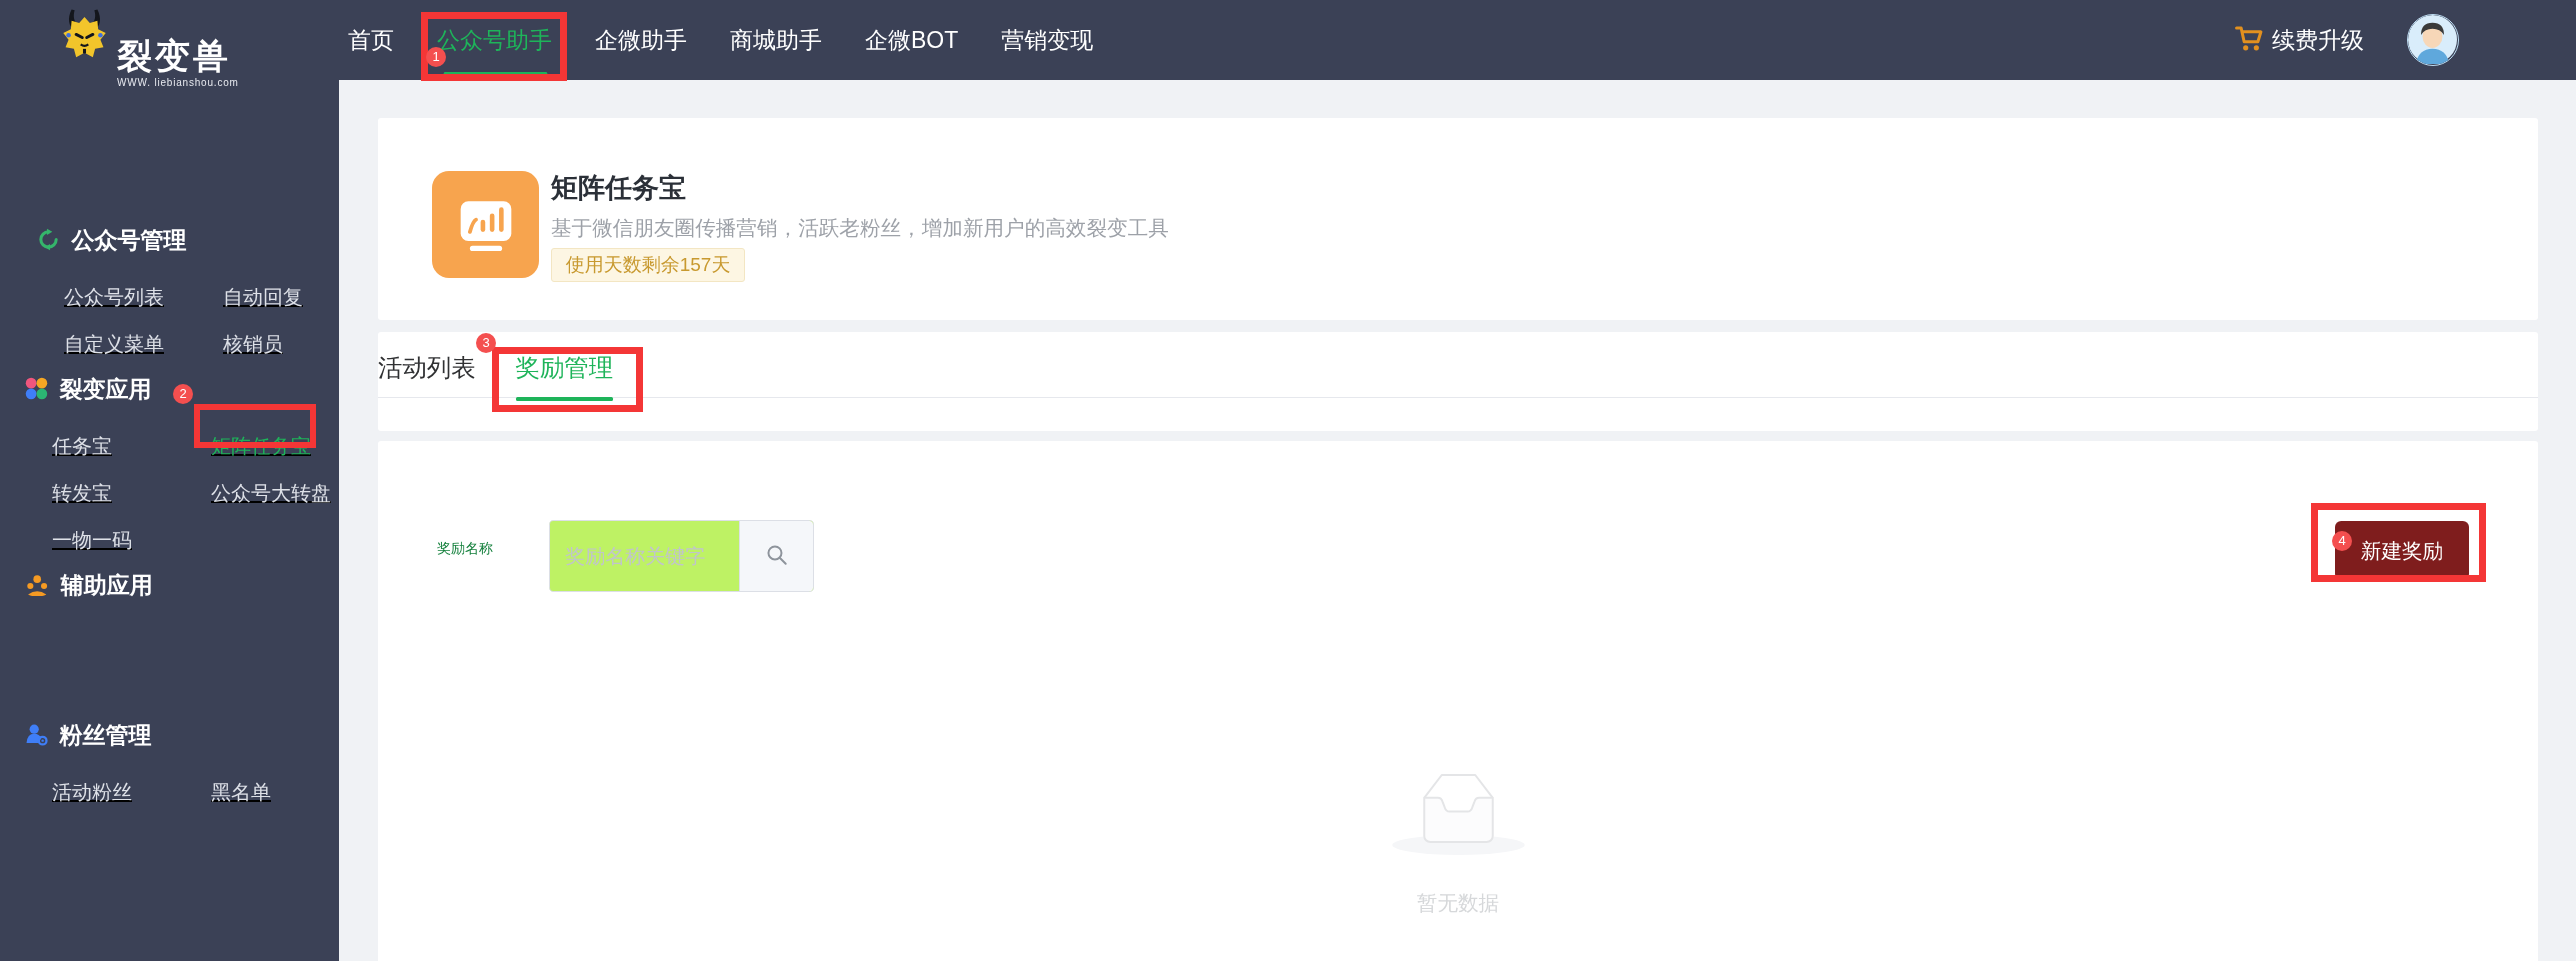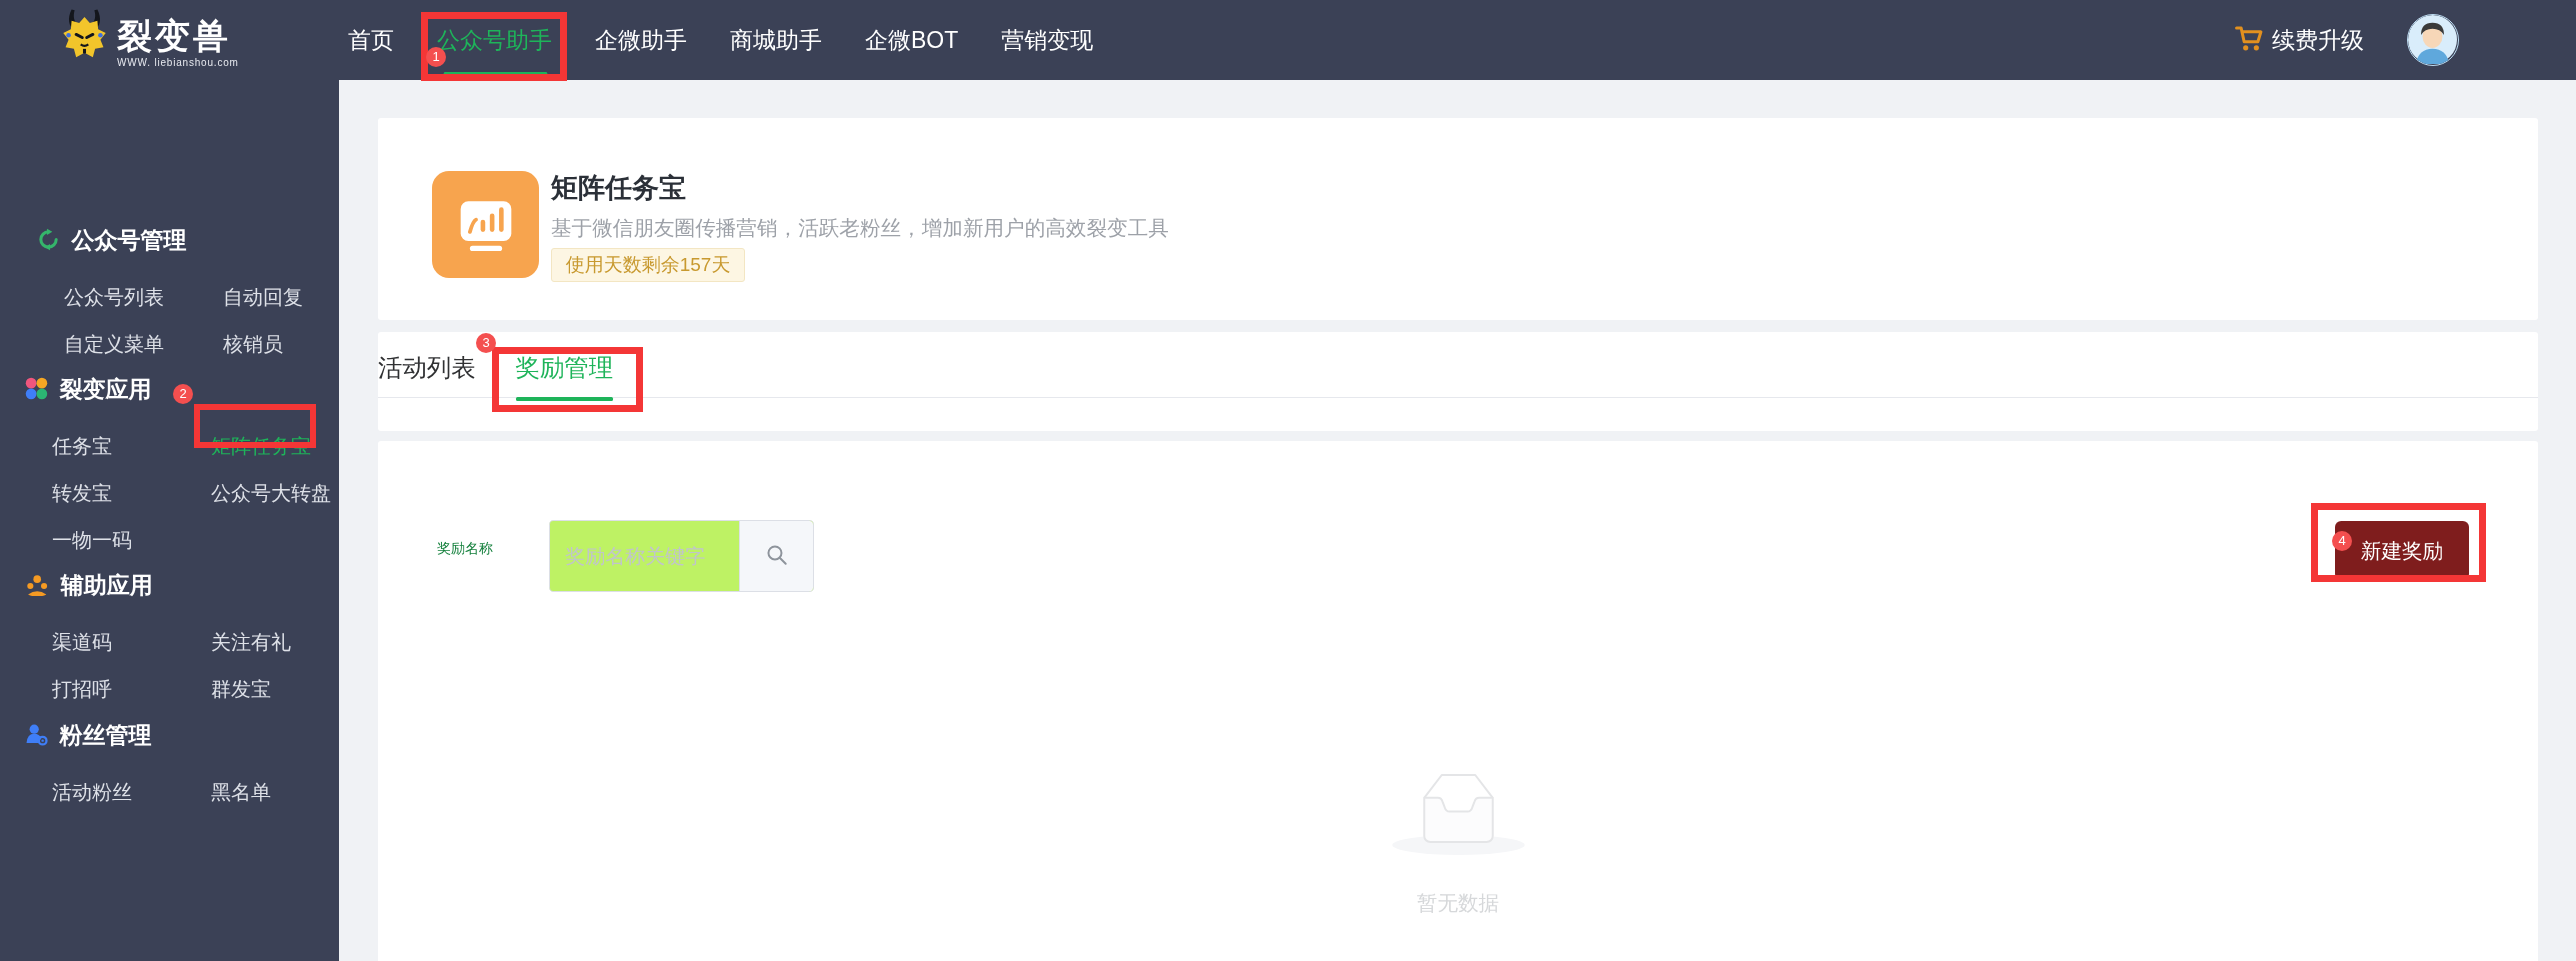--- a/index.html
+++ b/index.html
@@ -6,21 +6,21 @@
   html,body { width:2576px; height:961px; }
   body {
     position:relative; overflow:hidden;
     font-family:"Liberation Sans","DejaVu Sans",sans-serif;
     background:#F0F2F5;
   }
   
   .topnav { position:absolute; left:0; top:0; width:2576px; height:80px; background:#3B4156; z-index:5; }
   .logo { position:absolute; left:61px; top:6.1px; display:flex; align-items:flex-start; cursor:pointer; }
   .logo-text-wrap { margin-left:9.1px; margin-top:10.7px; }
-  .logo-title { color:#FFFFFF; font-size:35px; font-weight:bold; letter-spacing:3px; line-height:37px; }
+  .logo-title { color:#FFFFFF; font-size:35px; font-weight:bold; letter-spacing:3px; line-height:37px;margin-top:20px; }
   .logo-sub { color:#E8EAF0; font-size:10px; letter-spacing:0.8px; margin-top:3px; }
   .nav-items { position:absolute; left:348px; top:0; height:80px; display:flex; align-items:center; gap:43px; }
   .nav-item { font-size:23px; color:#FFFFFF; cursor:pointer; white-space:nowrap; }
   .nav-item.active { color:#1EB45A; }
   .nav-indicator { position:absolute; left:440px; top:72px; width:111px; height:8.4px; background:#1EB45A;
                    clip-path:polygon(4% 0,96% 0,100% 100%,0 100%); }
   .nav-right { position:absolute; right:117px; top:0; height:80px; display:flex; align-items:center; gap:43px; }
   .renew { display:flex; align-items:center; gap:8px; cursor:pointer; }
   .renew-label { color:#FFFFFF; font-size:23px; }
   .avatar { width:52px; height:52px; border-radius:50%; overflow:hidden; cursor:pointer; border:1.5px solid #BFDFF5; }
@@ -28,21 +28,21 @@
   .sidebar { position:absolute; left:0; top:80px; width:339px; height:881px; background:#3B4156; z-index:4; }
   .workspace { position:absolute; left:36px; top:44px; width:260px; height:53px; border:0.8px solid #565E73;
                border-radius:6.1px; display:flex; align-items:center; padding:0 17px; cursor:pointer; background:#3F4559; }
   .ws-avatar { width:27.4px; height:27.4px; border-radius:50%; background:#1A4FD8; color:#fff; font-size:6.9px;
                display:flex; align-items:center; justify-content:center; overflow:hidden; white-space:nowrap; flex:none; }
   .ws-label { color:#FFFFFF; font-size:21.3px; margin-left:17px; flex:1; }
   .ws-caret { color:#ADB3C2; font-size:20px; transform:scaleX(1.4); }
   .side-sec { position:absolute; left:0; width:339px; }
   .sec-head { display:flex; align-items:center; gap:11.4px; padding-left:25px; }
   .sec-title { color:#FFFFFF; font-size:23px; font-weight:bold; }
-  .sec-items { margin-top:18.3px; padding-left:52px; display:grid; grid-template-columns:159px auto; grid-auto-rows:47px; }
+  .sec-items { margin-top:18.3px; padding-left:52px; display:grid; grid-template-columns:159px auto; grid-auto-rows:47px;text-decoration:underline; }
   .side-item { color:#DEE1E8; font-size:20px; line-height:23px; align-self:center; cursor:pointer; white-space:nowrap; }
   .side-item.active { color:#1EB45A; }
   
   .main { position:absolute; left:339px; top:80px; width:2237px; height:881px; background:#F0F2F5; }
   .card { position:absolute; background:#FFFFFF; border-radius:3px; }
   .app-card { left:39px; top:38px; width:2160px; height:202px; }
   .app-icon { position:absolute; left:54px; top:53px; width:107px; height:107px; border-radius:17px; background:#F7A44E;
               display:flex; align-items:center; justify-content:center; }
   .app-title { position:absolute; left:173px; top:52px; font-size:27px; font-weight:bold; color:#2B3038; }
   .app-desc { position:absolute; left:173px; top:96px; font-size:20.6px; color:#9DA1A8; }
@@ -179,26 +179,20 @@
       <span>
         <svg width="24.4" height="23" viewBox="0 0 32 30">
           <circle cx="16" cy="8" r="5" fill="#F59A23"></circle>
           <circle cx="7" cy="17" r="4" fill="#F59A23"></circle>
             <circle cx="25" cy="17" r="4" fill="#F59A23"></circle>
           <path d="M4 28 Q16 20 28 28 Q16 34 4 28 Z" fill="#F59A23"></path>
         </svg>
       </span>
       <span class="sec-title">辅助应用</span>
     </div>
-    <div class="sec-items">
-      <div class="side-item">渠道码</div>
-      <div class="side-item">关注有礼</div>
-      <div class="side-item">打招呼</div>
-      <div class="side-item">群发宝</div>
-    </div>
   </div>
 
   <div class="side-sec" style="top:640px;">
     <div class="sec-head">
       <span>
         <svg width="23" height="23" viewBox="0 0 30 30">
           <circle cx="12" cy="8" r="6" fill="#3F7EF7"></circle>
           <path d="M2 26 Q3 14 12 14 Q19 14 21 20 L18 26 Z" fill="#3F7EF7"></path>
           <circle cx="23" cy="23" r="5" fill="none" stroke="#3F7EF7" stroke-width="3"></circle>
           <circle cx="23" cy="23" r="1.6" fill="#3F7EF7"></circle>

